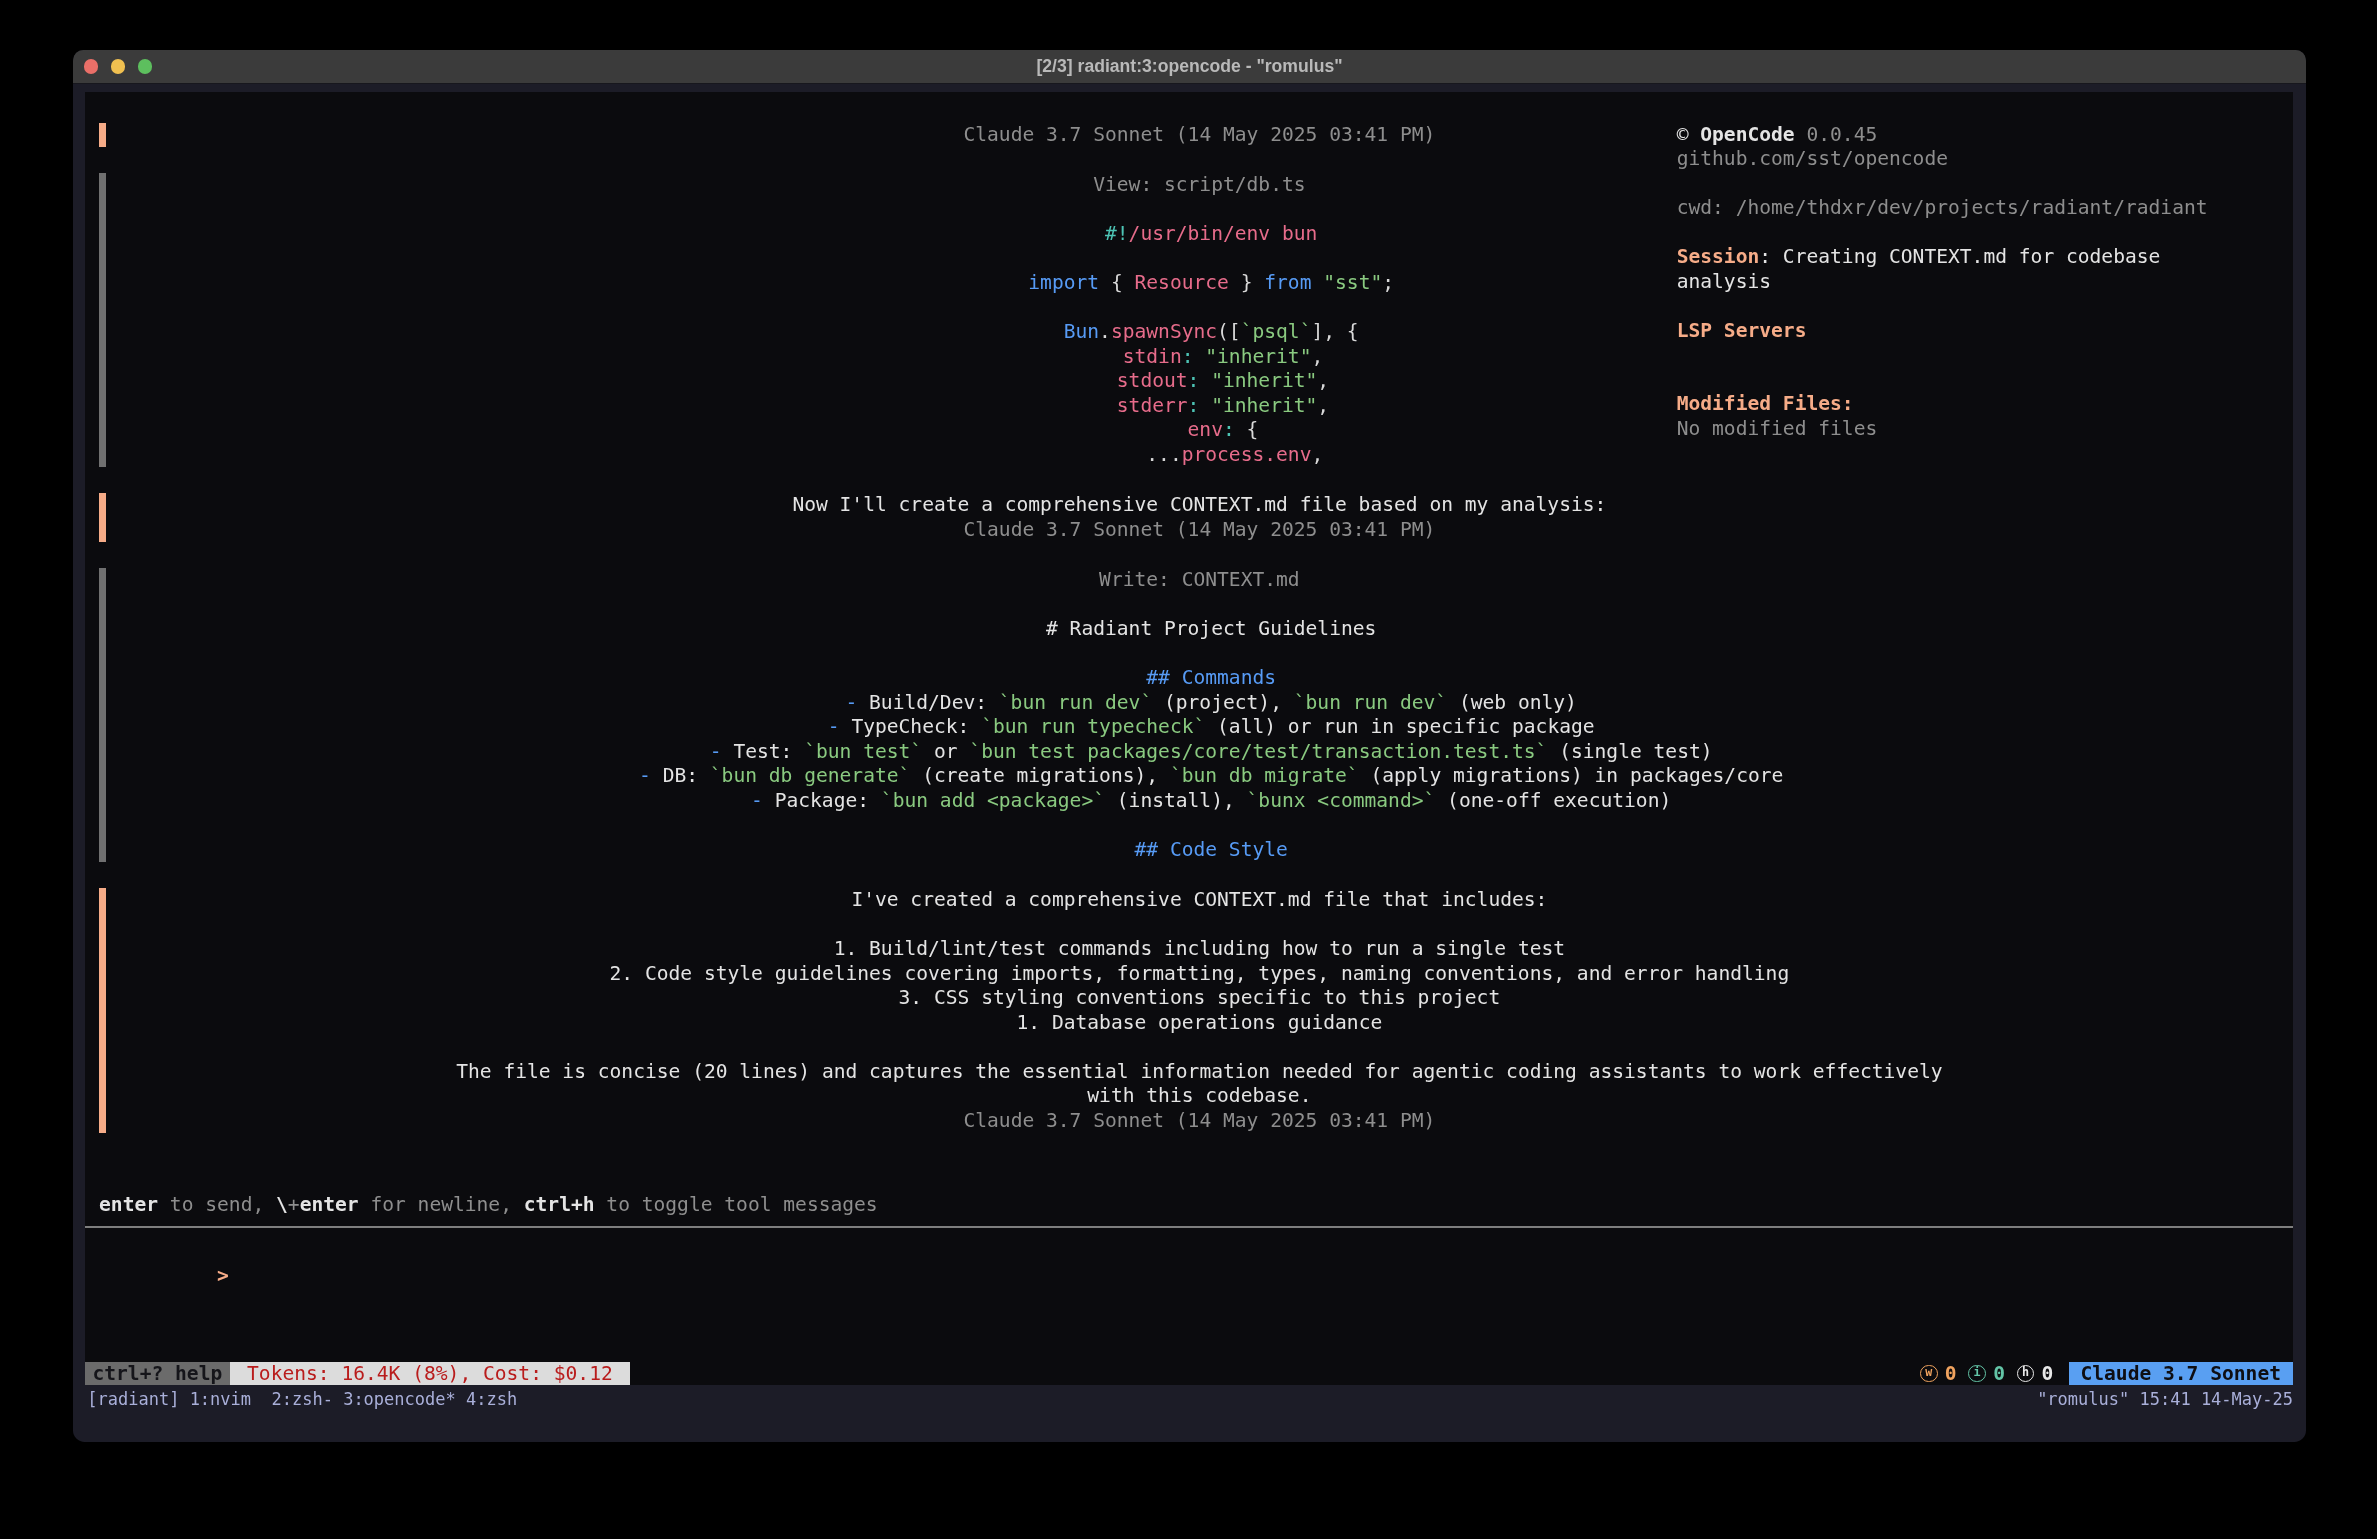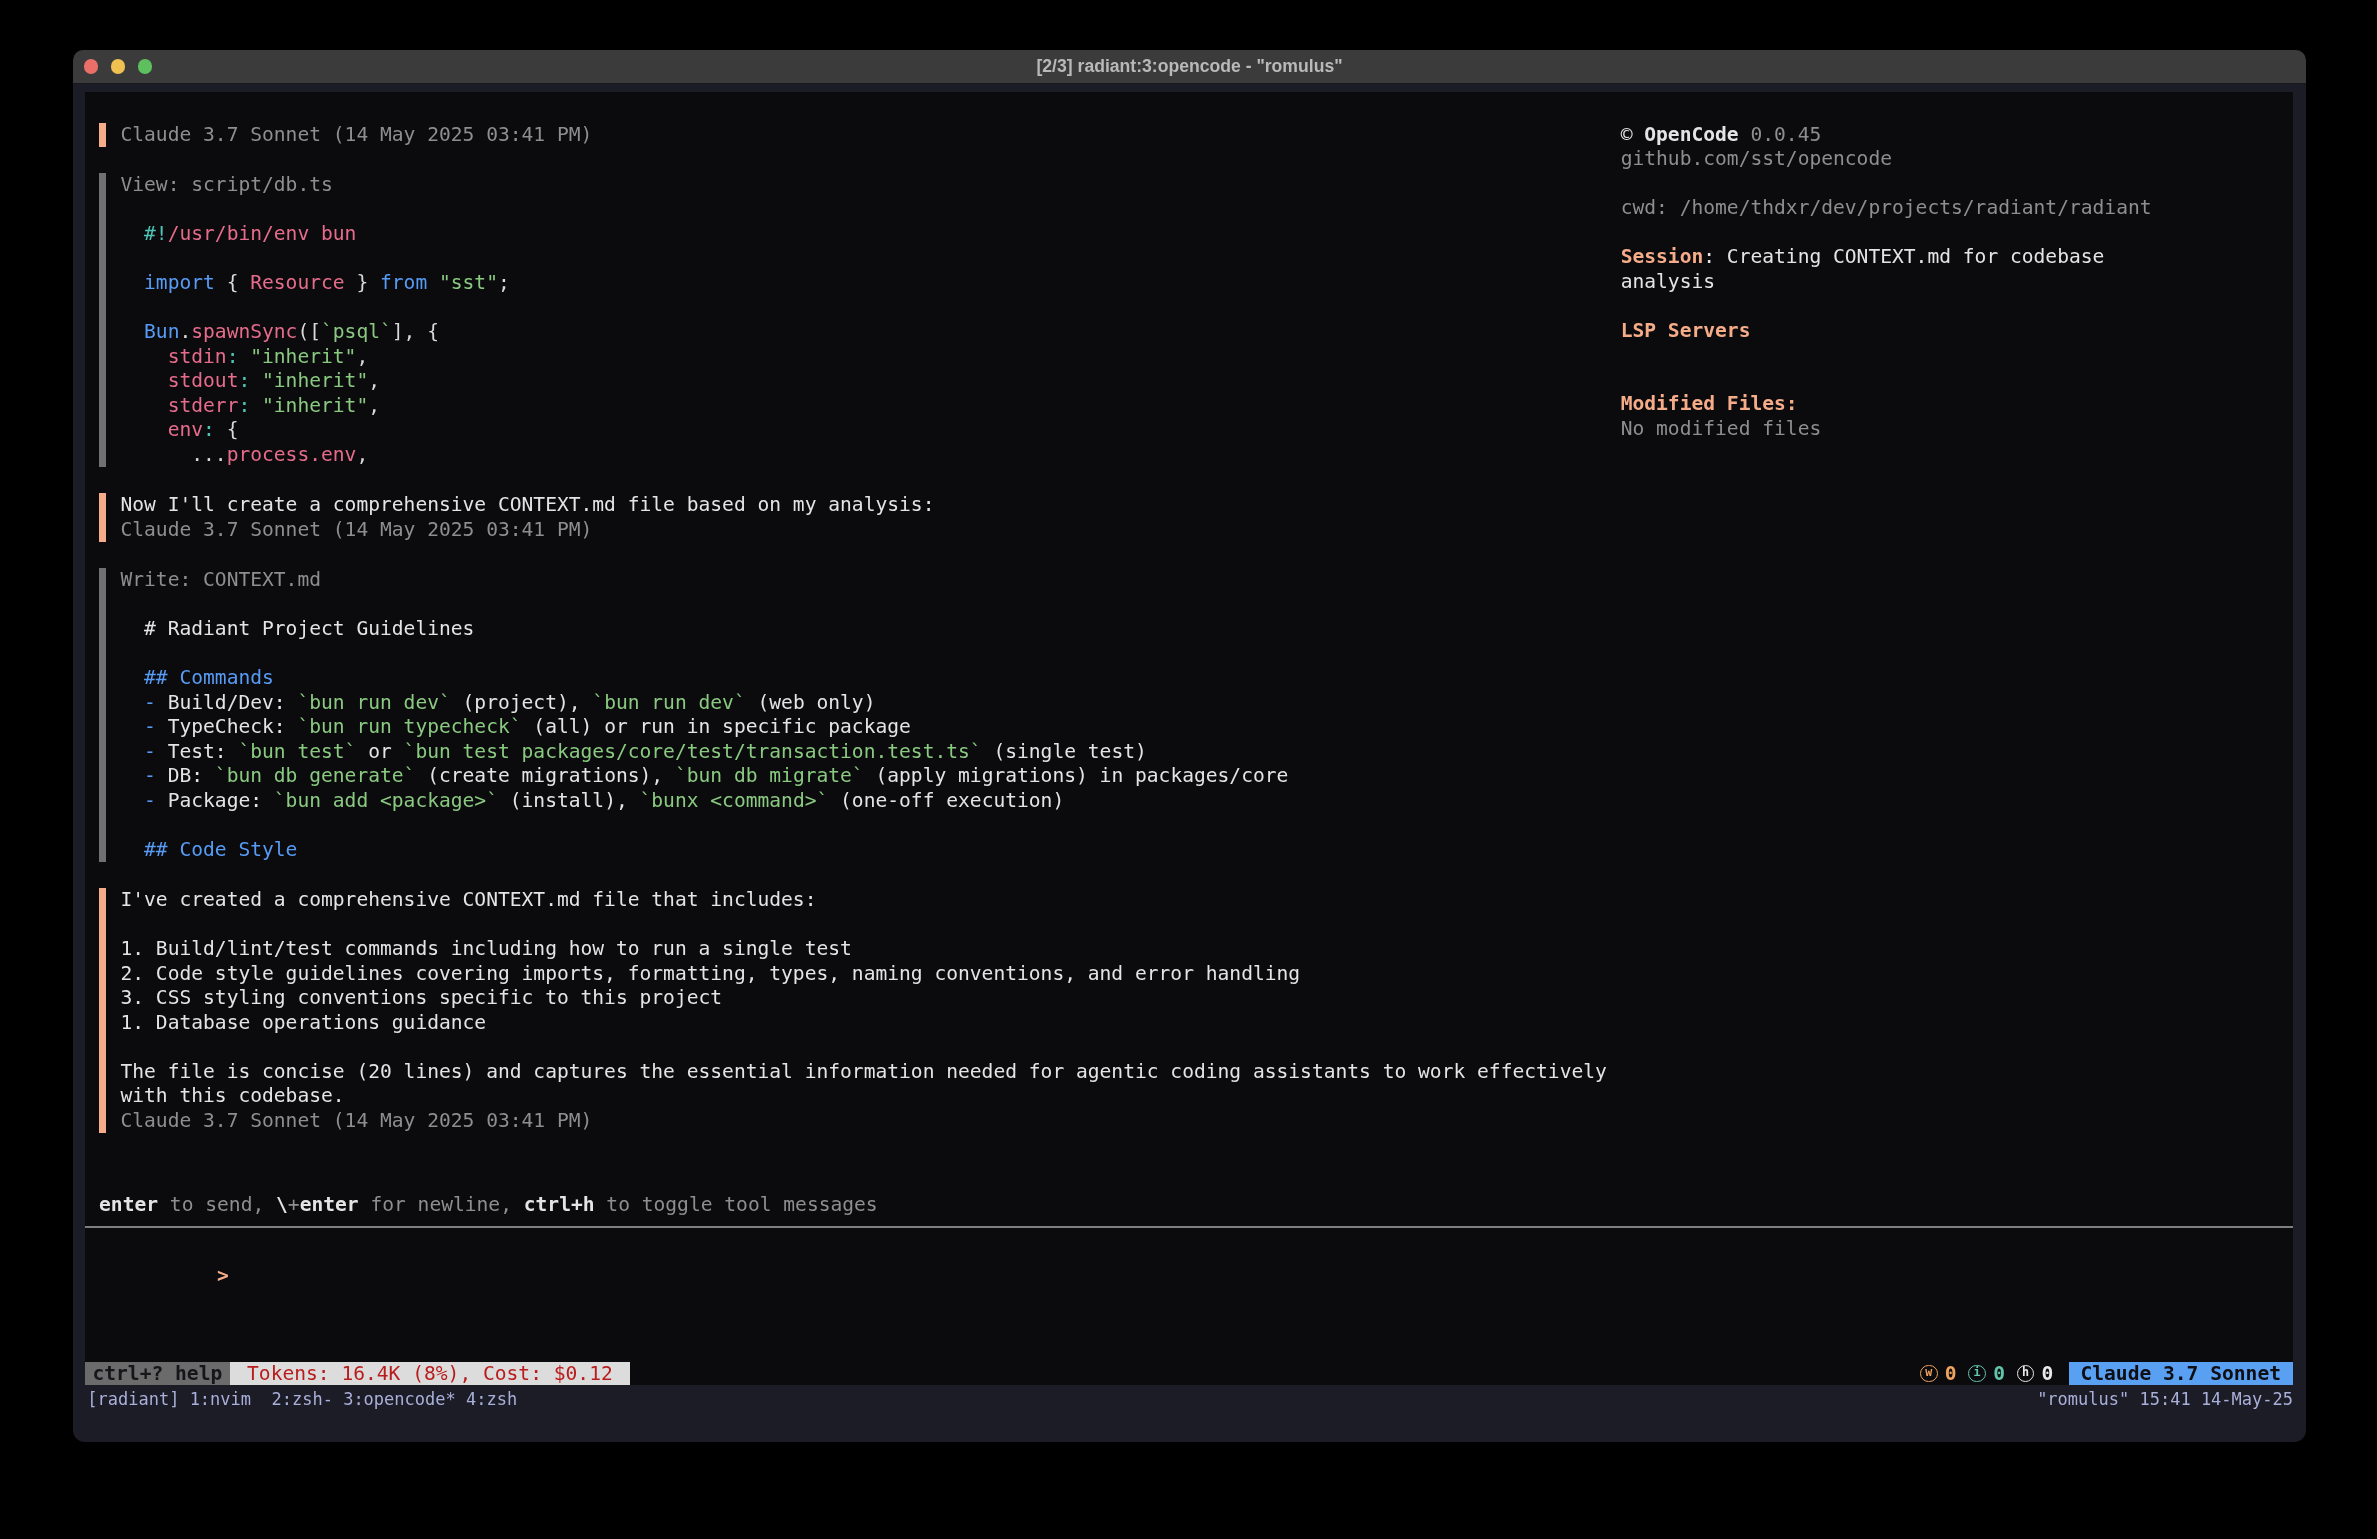--- a/index.html
+++ b/index.html
@@ -45,21 +45,21 @@
   .c-dim { color: var(--dim, #8e8e8e); }
   .c-kw  { color: var(--blue, #579bf5); }
   .c-fn  { color: var(--pink, #e76c8b); }
   .c-str { color: var(--green, #8aca80); }
   .c-pun { color: var(--pun, #d9d9d9); }
   .c-op  { color: var(--cyan, #4dc4b5); }
   .c-accent { color: var(--accent-orange, #f6ac88); }
 
   
   .chat { display: flex; flex-direction: column; gap: 26px; padding: 0 14.4px; }
-  .block { border-left: 7.2px solid; padding-left: 14.4px; }
+  .block { border-left: 7.2px solid; padding-left: 14.4px; text-align: center; }
   .accent-orange { border-color: var(--accent-orange, #f6ac88); }
   .accent-gray { border-color: var(--bar-gray, #707070); }
 
   
   .composer { margin-top: auto; }
   .help-line { padding: 0 14.4px; }
   .divider { height: 2px; background: #7e7e7e; margin: 8.5px 0 11.7px 0; }
   .prompt-line { padding: 0 14.4px; }
   .prompt-char { color: var(--accent-orange, #f6ac88); font-weight: 700; }
   .input-space { height: 98px; }
@@ -72,21 +72,21 @@
   .status-right { margin-left: auto; display: flex; align-items: center; gap: 11.7px; }
   .diag { display: inline-flex; align-items: center; gap: 7.2px; font-size: 19.6px; }
   .diag .circle {
     width: 17.6px; height: 17.6px; border: 1.3px solid currentColor; border-radius: 50%;
     display: inline-flex; align-items: center; justify-content: center;
     font-size: 11.7px; font-weight: 700; line-height: 1;
   }
   .chip-model { background: var(--model-chip-bg, #599ff2); color: #0e0e13; padding: 0 11.7px; margin-left: 3.9px; }
 
   
-  .sidebar { position: absolute; left: 1536px; top: 31px; width: 616px; }
+  .sidebar { position: absolute; left: 1592px; top: 31px; width: 616px; }
 
   
   .tmuxbar {
     height: 28px; margin-top: 0;
     display: flex; align-items: center; justify-content: space-between;
     padding: 0 0 0 2.6px;
     font-size: 17px; color: var(--tmux-text, #a9afd9);
   }
   .tmuxbar span { white-space: pre; }
 </style>

